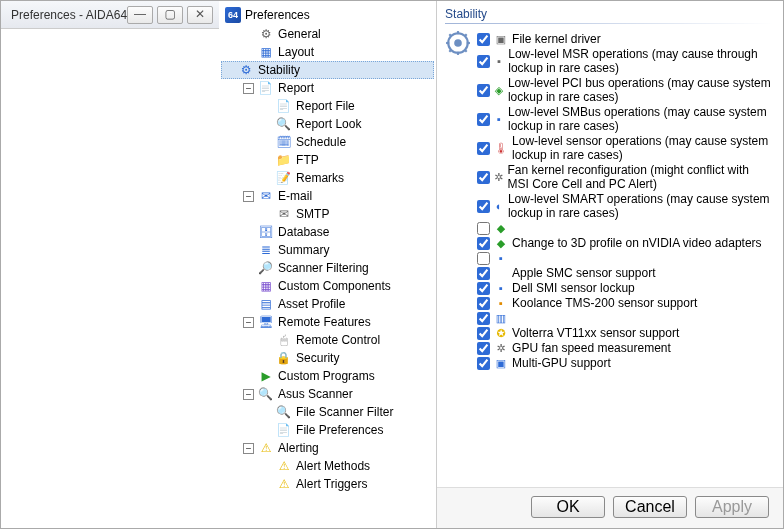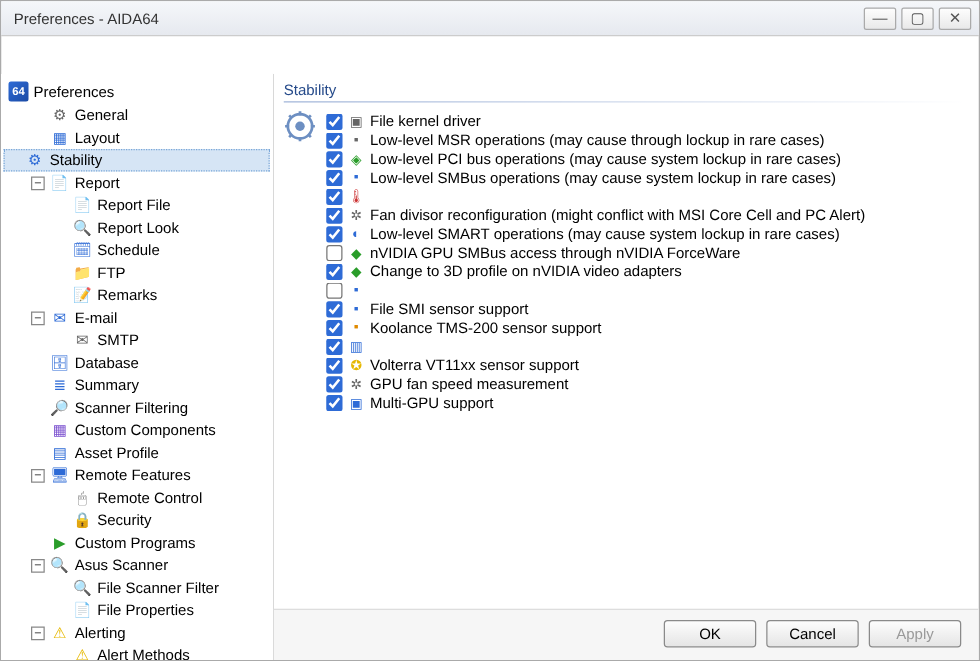--- a/index.html
+++ b/index.html
@@ -8,21 +8,21 @@
   font-size: 12px;
   background: #f0f0f0;
   width: 784px;
   height: 529px;
   overflow: hidden;
 }
 .window {
   width: 784px;
   height: 529px;
   display: flex;
-  flex-direction: column;
+  flex-direction: row;
   background: #fff;
   border: 1px solid #aaa;
 }
 .titlebar {
   height: 28px;
   background: linear-gradient(#f5f7fa, #e6e9ef);
   border-bottom: 1px solid #ccc;
   display: flex;
   align-items: center;
   padding: 0 6px;
@@ -34,21 +34,20 @@
   border: 1px solid #aaa;
   background: linear-gradient(#fdfdfd, #e9e9e9);
   border-radius: 2px;
   font-size: 12px; line-height: 14px; text-align: center;
   color: #555; cursor: pointer;
 }
 .body {
   flex: 1;
   display: flex;
   overflow: hidden;
-  margin-top: 30px;
 }
 .sidebar {
   width: 218px;
   border-right: 1px solid #ccc;
   overflow-y: auto;
   padding: 4px 2px;
   background: #fff;
 }
 .root-item {
   display: flex; align-items: center; gap: 4px;
@@ -138,21 +137,21 @@
   padding: 8px 14px 10px;
   border-top: 1px solid #ddd;
   background: #f6f6f6;
 }
 .btn {
   min-width: 74px;
   height: 22px;
   border: 1px solid #8a8a8a;
   background: linear-gradient(#fdfdfd, #e5e5e5);
   border-radius: 3px;
-  font-size: 12px;
+  font-size: 16px;
   cursor: pointer;
 }
 .btn:disabled { color: #999; cursor: default; }
 
 .ic-blue { color:#2e6bd6; } .ic-green { color:#2a9d2a; } .ic-orange { color:#e08a00; }
 .ic-red { color:#c33; } .ic-yellow { color:#e6b800; } .ic-gray { color:#666; }
 .ic-purple { color:#7a4fcf; }
 
 .gear {
   width: 26px; height: 26px;
@@ -284,21 +283,21 @@
             <span>Asus Scanner</span>
           </div>
           <div class="tree-item indent2">
             <span class="spacer-exp"></span>
             <span class="icon ic-gray">🔍</span>
             <span>File Scanner Filter</span>
           </div>
           <div class="tree-item indent2">
             <span class="spacer-exp"></span>
             <span class="icon ic-gray">📄</span>
-            <span>File Properties</span>
+            <span>File Preferences</span>
           </div>
           <div class="tree-item indent1">
             <span class="expander">−</span>
             <span class="icon ic-yellow">⚠</span>
             <span>Alerting</span>
           </div>
           <div class="tree-item indent2">
             <span class="spacer-exp"></span>
             <span class="icon ic-yellow">⚠</span>
             <span>Alert Methods</span>
@@ -349,49 +348,54 @@
                 <span>Low-level PCI bus operations (may cause system lockup in rare cases)</span>
               </div>
               <div class="chk-row">
                 <input type="checkbox" checked="" style="">
                 <span class="mini-icon ic-blue">▪</span>
                 <span>Low-level SMBus operations (may cause system lockup in rare cases)</span>
               </div>
               <div class="chk-row">
                 <input type="checkbox" checked="" style="">
                 <span class="mini-icon ic-red">🌡</span>
+                <span>Low-level sensor operations (may cause system lockup in rare cases)</span>
               </div>
               <div class="chk-row">
                 <input type="checkbox" checked="" style="">
                 <span class="mini-icon ic-gray">✲</span>
-                <span>Fan divisor reconfiguration (might conflict with MSI Core Cell and PC Alert)</span>
+                <span>Fan kernel reconfiguration (might conflict with MSI Core Cell and PC Alert)</span>
               </div>
               <div class="chk-row">
                 <input type="checkbox" checked="" style="">
                 <span class="mini-icon ic-blue">◐</span>
                 <span>Low-level SMART operations (may cause system lockup in rare cases)</span>
               </div>
               <div class="chk-row">
                 <input type="checkbox" style="">
                 <span class="mini-icon ic-green">◆</span>
-                <span>nVIDIA GPU SMBus access through nVIDIA ForceWare</span>
               </div>
               <div class="chk-row">
                 <input type="checkbox" checked="" style="">
                 <span class="mini-icon ic-green">◆</span>
                 <span>Change to 3D profile on nVIDIA video adapters</span>
               </div>
               <div class="chk-row">
                 <input type="checkbox" style="">
                 <span class="mini-icon ic-blue">▪</span>
               </div>
               <div class="chk-row">
                 <input type="checkbox" checked="" style="">
+                <span class="mini-icon ic-gray"></span>
+                <span>Apple SMC sensor support</span>
+              </div>
+              <div class="chk-row">
+                <input type="checkbox" checked="" style="">
                 <span class="mini-icon ic-blue">▪</span>
-                <span>File SMI sensor support</span>
+                <span>Dell SMI sensor lockup</span>
               </div>
               <div class="chk-row">
                 <input type="checkbox" checked="" style="">
                 <span class="mini-icon ic-orange">▪</span>
                 <span>Koolance TMS-200 sensor support</span>
               </div>
               <div class="chk-row">
                 <input type="checkbox" checked="" style="">
                 <span class="mini-icon ic-blue">▥</span>
               </div>

